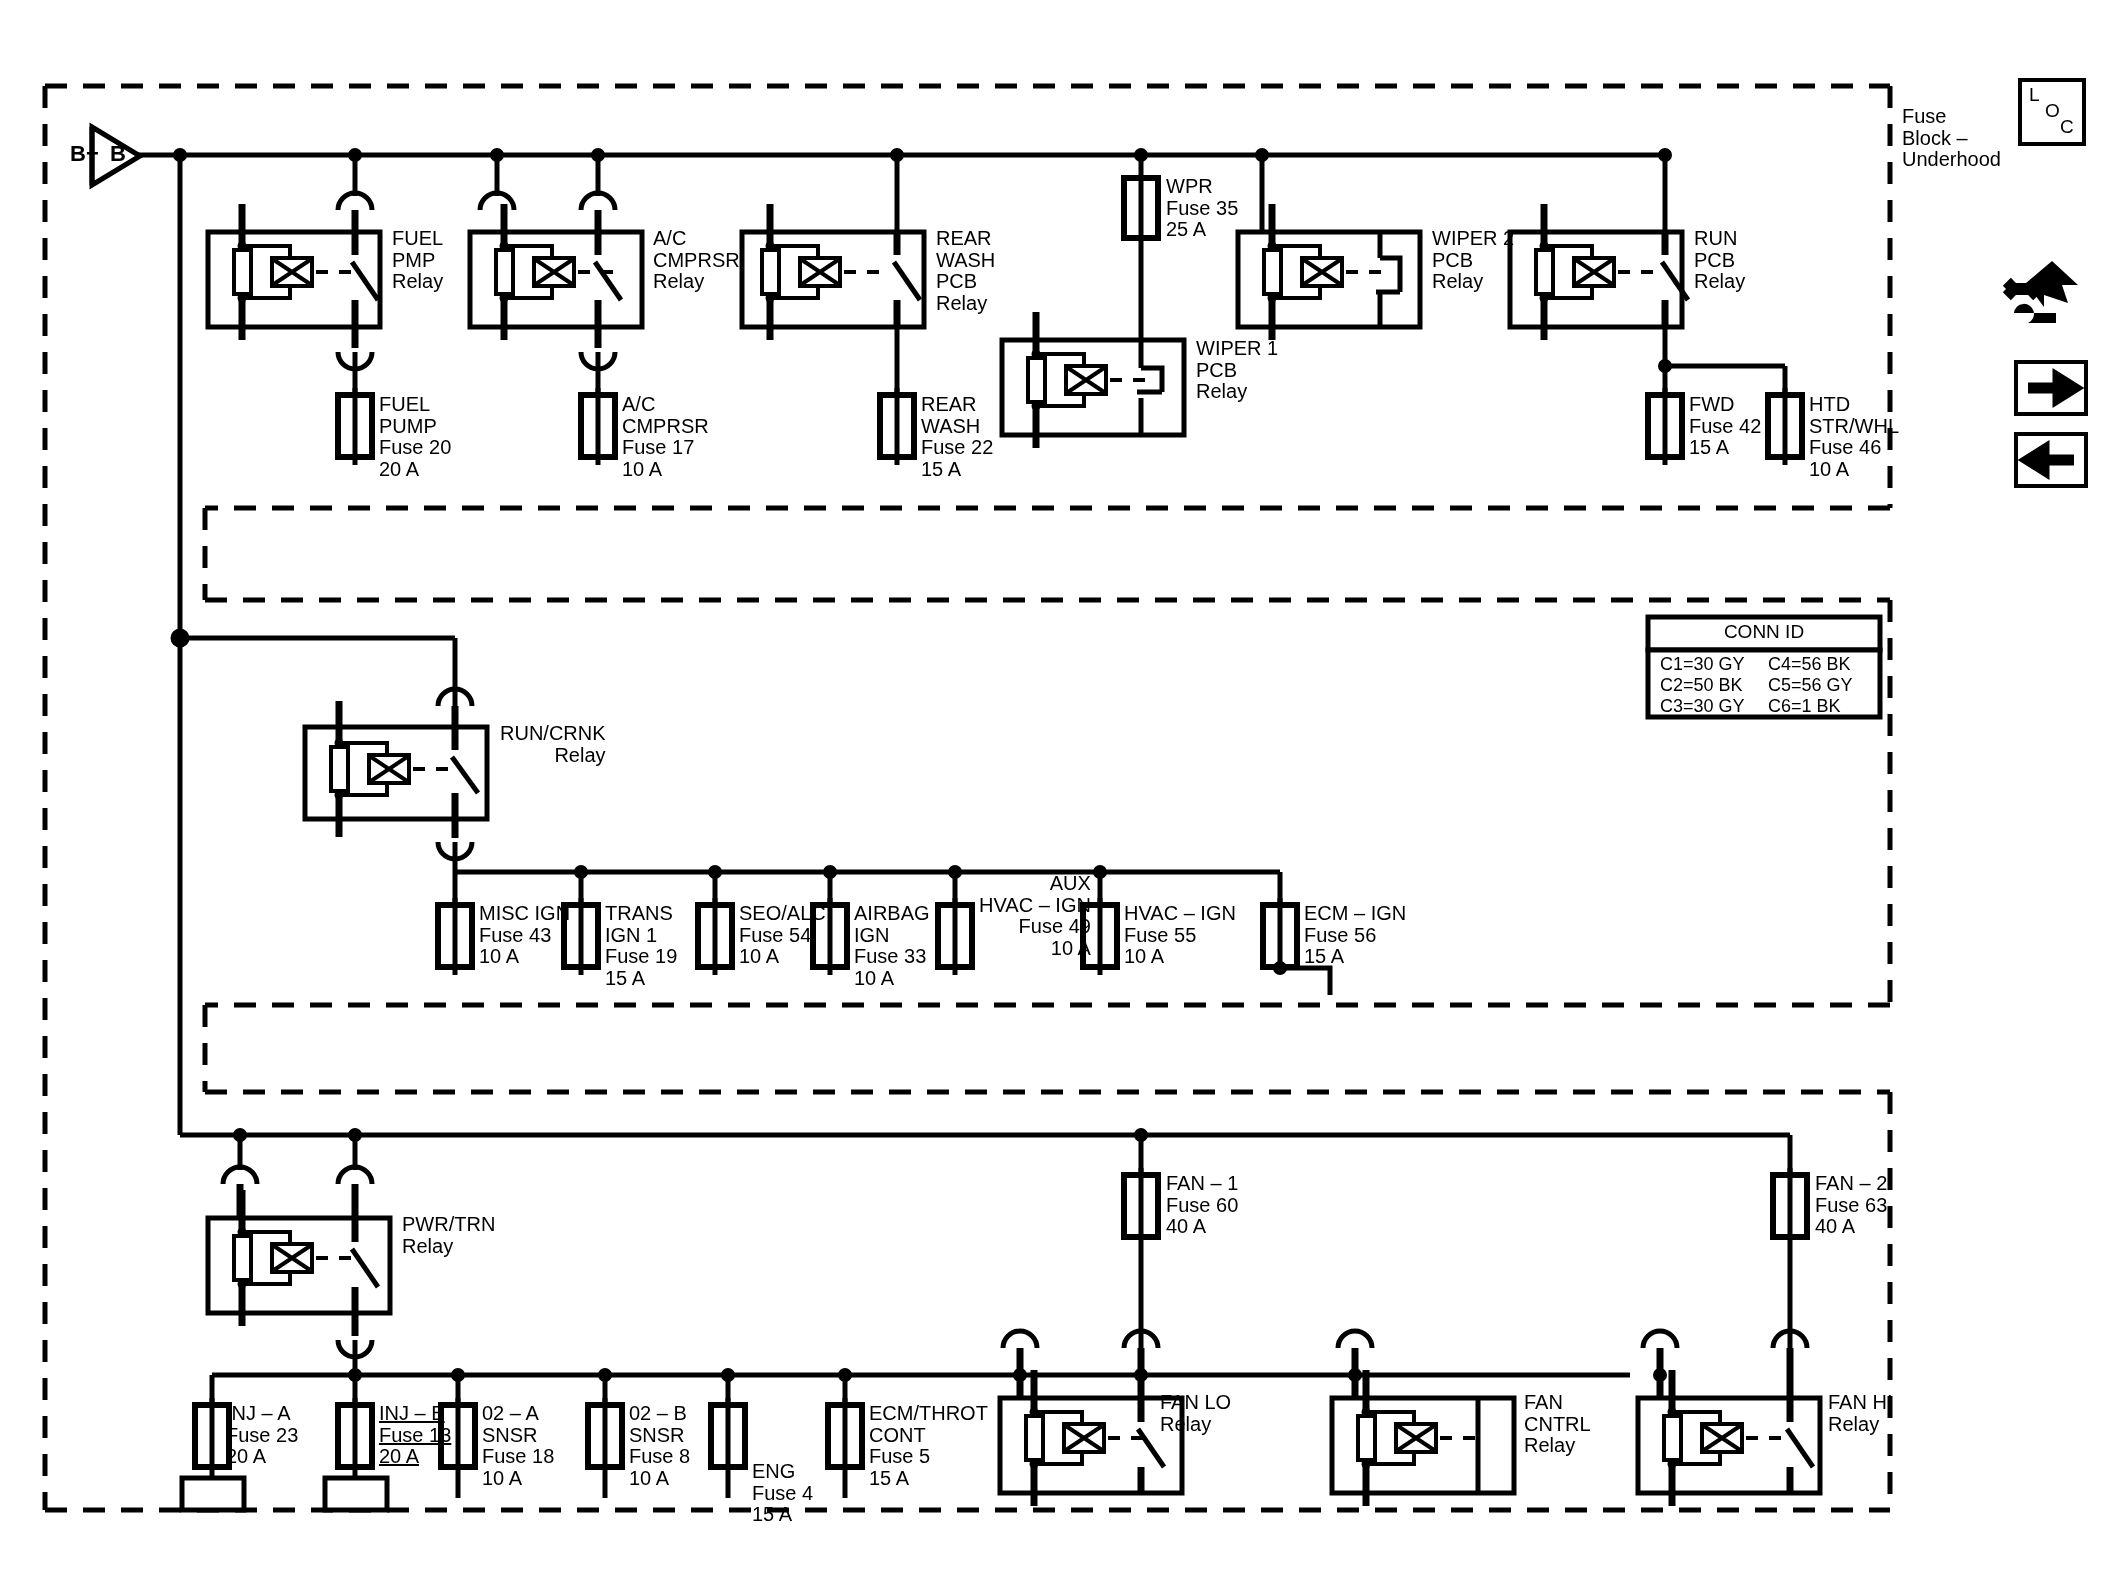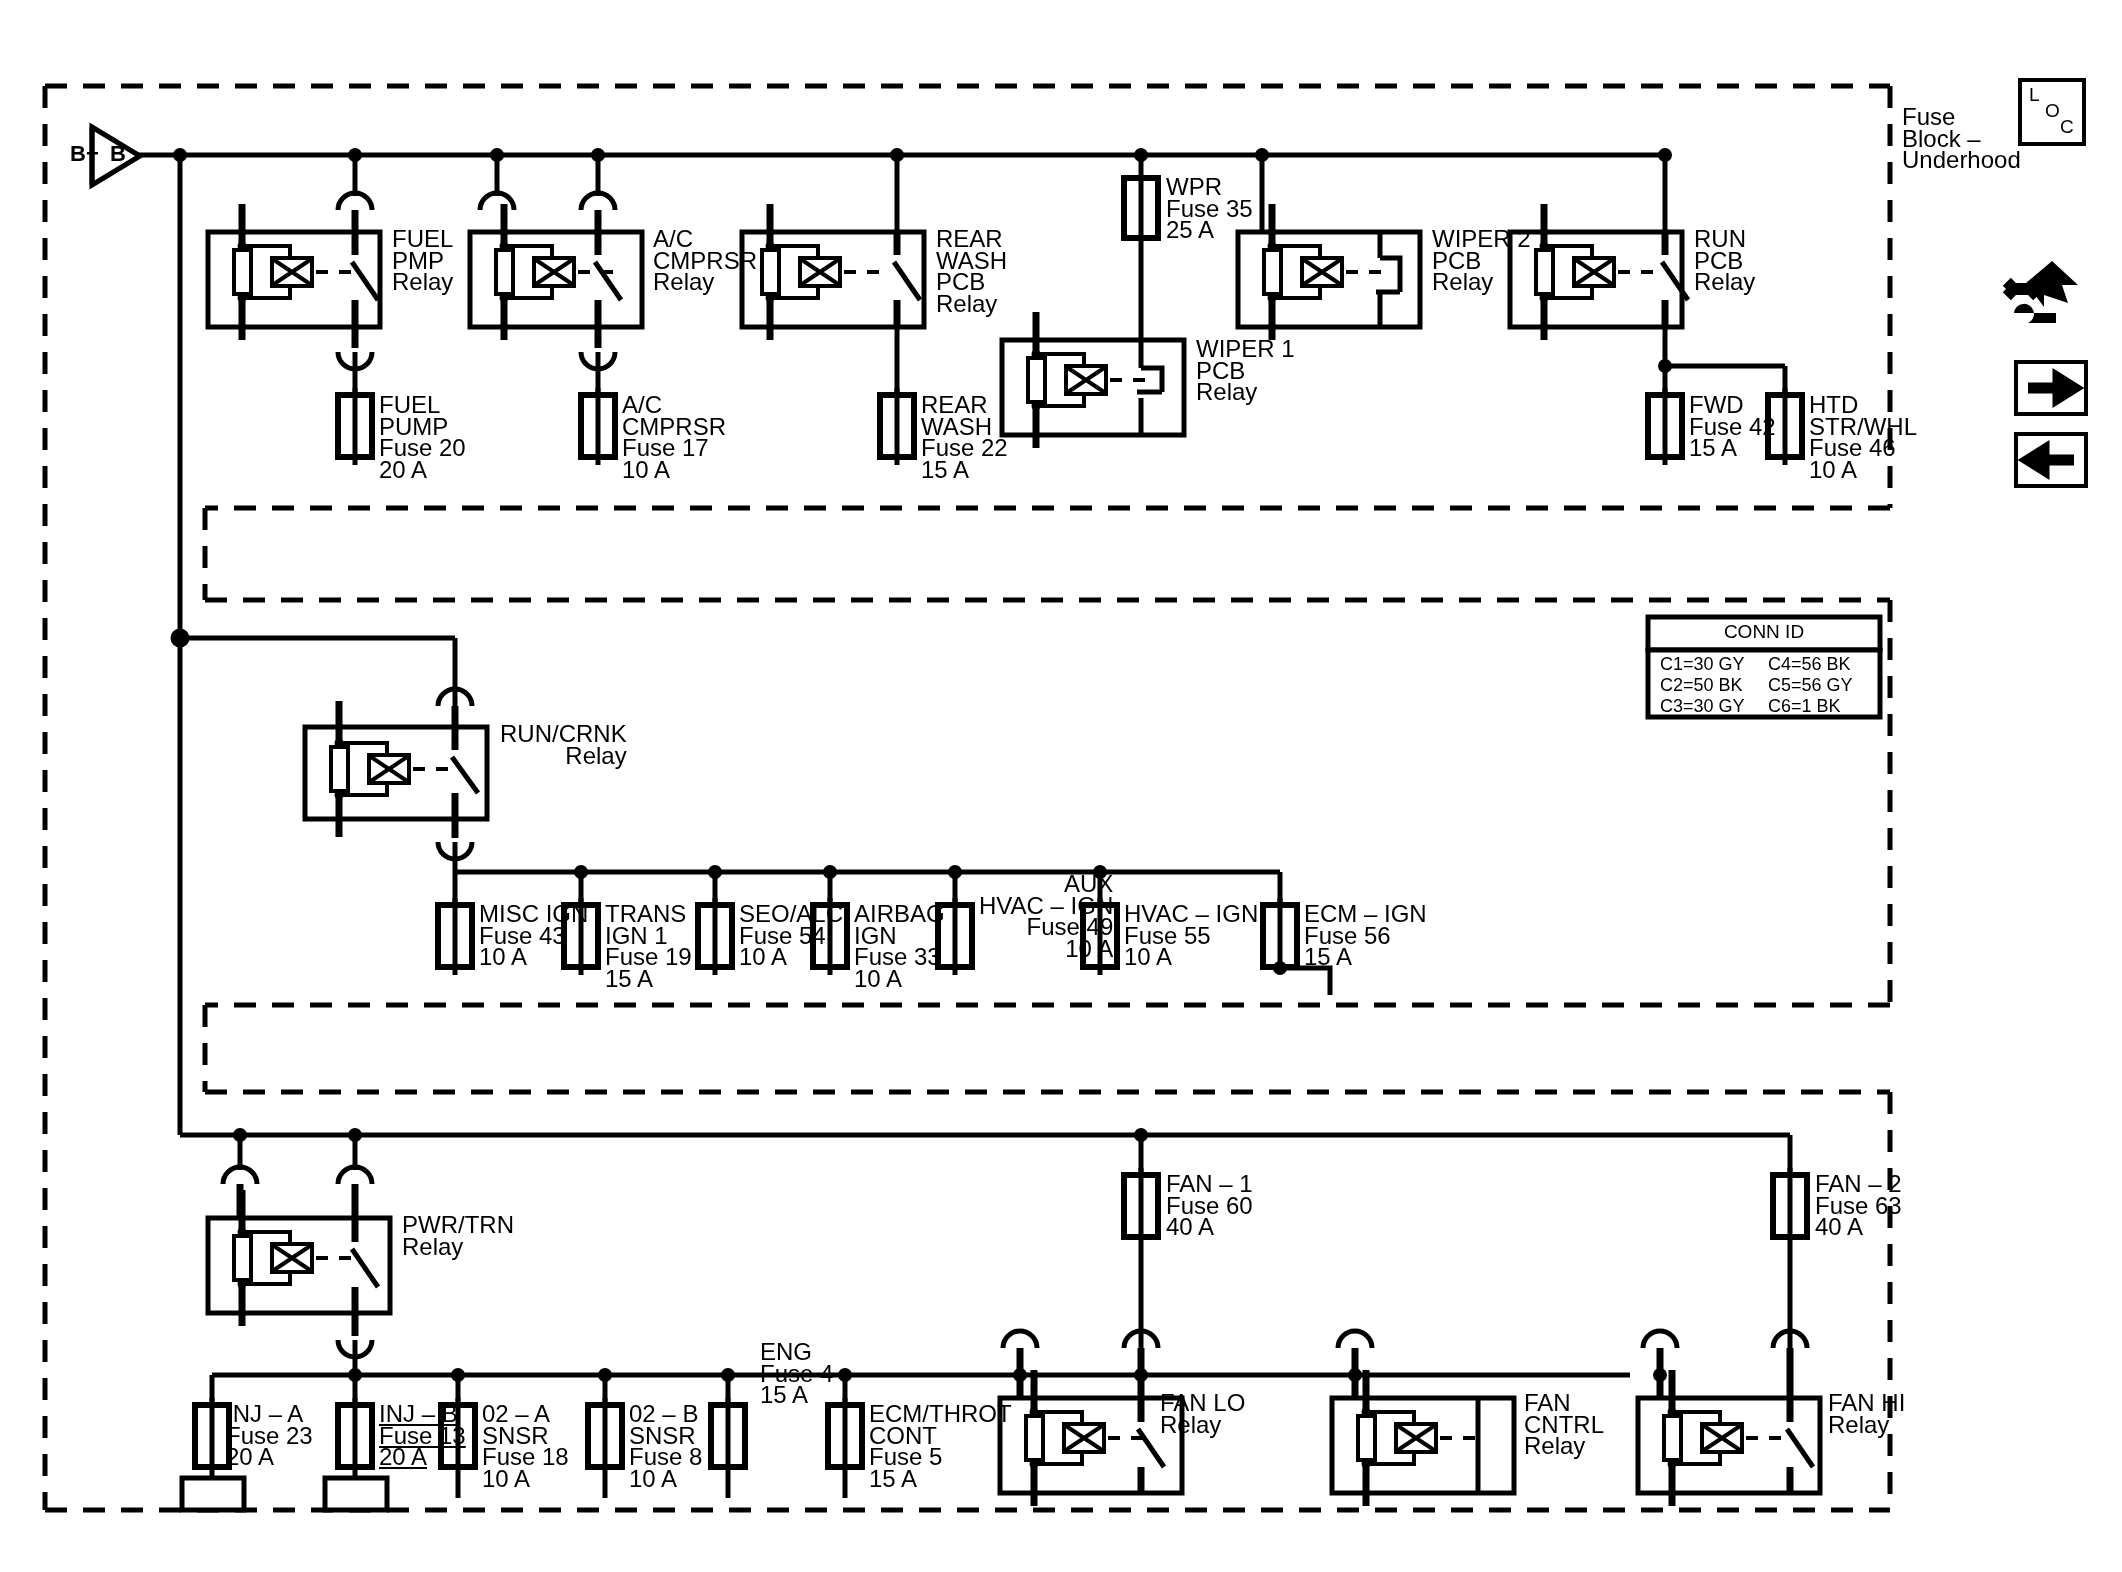--- a/index.html
+++ b/index.html
@@ -1,21 +1,21 @@
 <!DOCTYPE html>
 <html><head>
 <meta charset="utf-8">
 <title>Fuse Block Underhood Wiring Diagram</title>
 <style>
   html,body{margin:0;padding:0;background:#ffffff;}
   body{width:2122px;height:1572px;position:relative;overflow:hidden;
        font-family:"Liberation Sans","DejaVu Sans",sans-serif;color:#000;}
   #stage{position:absolute;left:0;top:0;width:2122px;height:1572px;}
   svg.diag{position:absolute;left:0;top:0;width:2122px;height:1572px;}
-  .lbl{position:absolute;font-size:24px;line-height:21.5px;white-space:pre;
+  .lbl{position:absolute;font-size:20px;line-height:21.5px;white-space:pre;
        font-family:"Liberation Sans","DejaVu Sans",sans-serif;letter-spacing:0px;}
   .toolbar{position:absolute;}
   .btnbox{position:absolute;border:4px solid #000;background:#fff;box-sizing:border-box;}
 </style>
 </head>
 <body>
 
 <div id="stage">
 
 <svg class="diag" viewBox="0 0 2122 1572">
@@ -497,21 +497,21 @@
 Fuse 13
 20 A</div>
 <div class="lbl" style="left:482px;top:1403px;">02 – A
 SNSR
 Fuse 18
 10 A</div>
 <div class="lbl" style="left:629px;top:1403px;">02 – B
 SNSR
 Fuse 8
 10 A</div>
-<div class="lbl" style="left:752px;top:1341px;margin-left:8px;">ENG
+<div class="lbl" style="left:752px;top:1461px;">ENG
 Fuse 4
 15 A</div>
 <div class="lbl" style="left:869px;top:1403px;">ECM/THROT
 CONT
 Fuse 5
 15 A</div>
 <div class="lbl" style="left:1166px;top:1173px;">FAN – 1
 Fuse 60
 40 A</div>
 <div class="lbl" style="left:1815px;top:1173px;">FAN – 2

